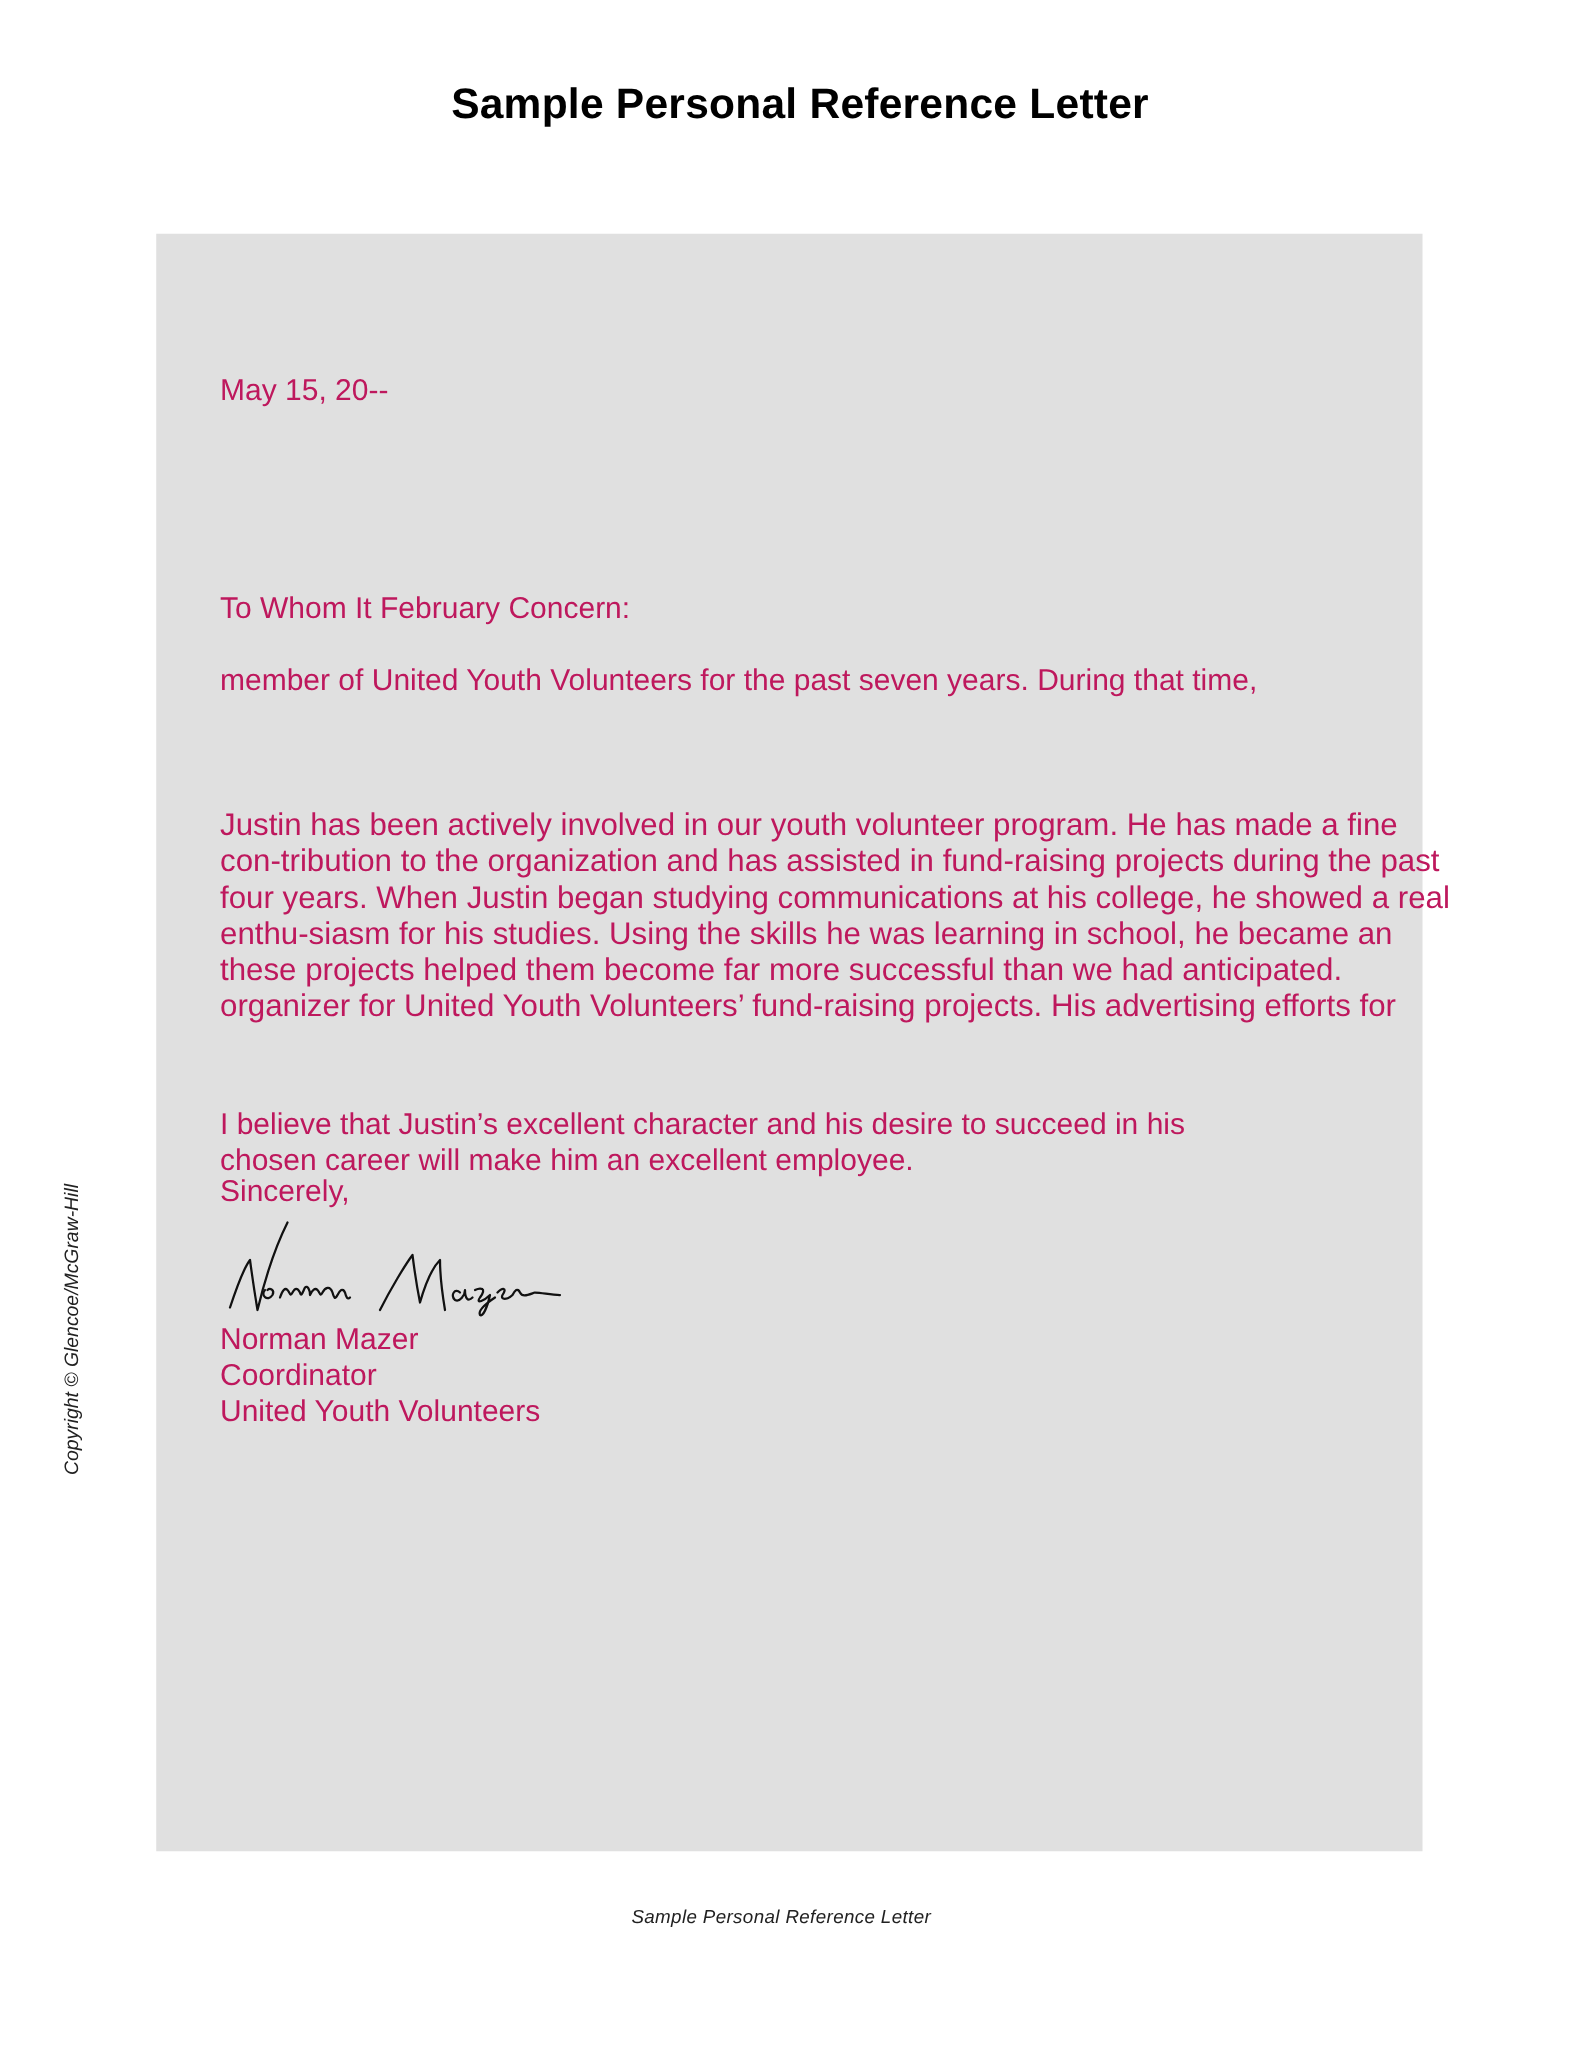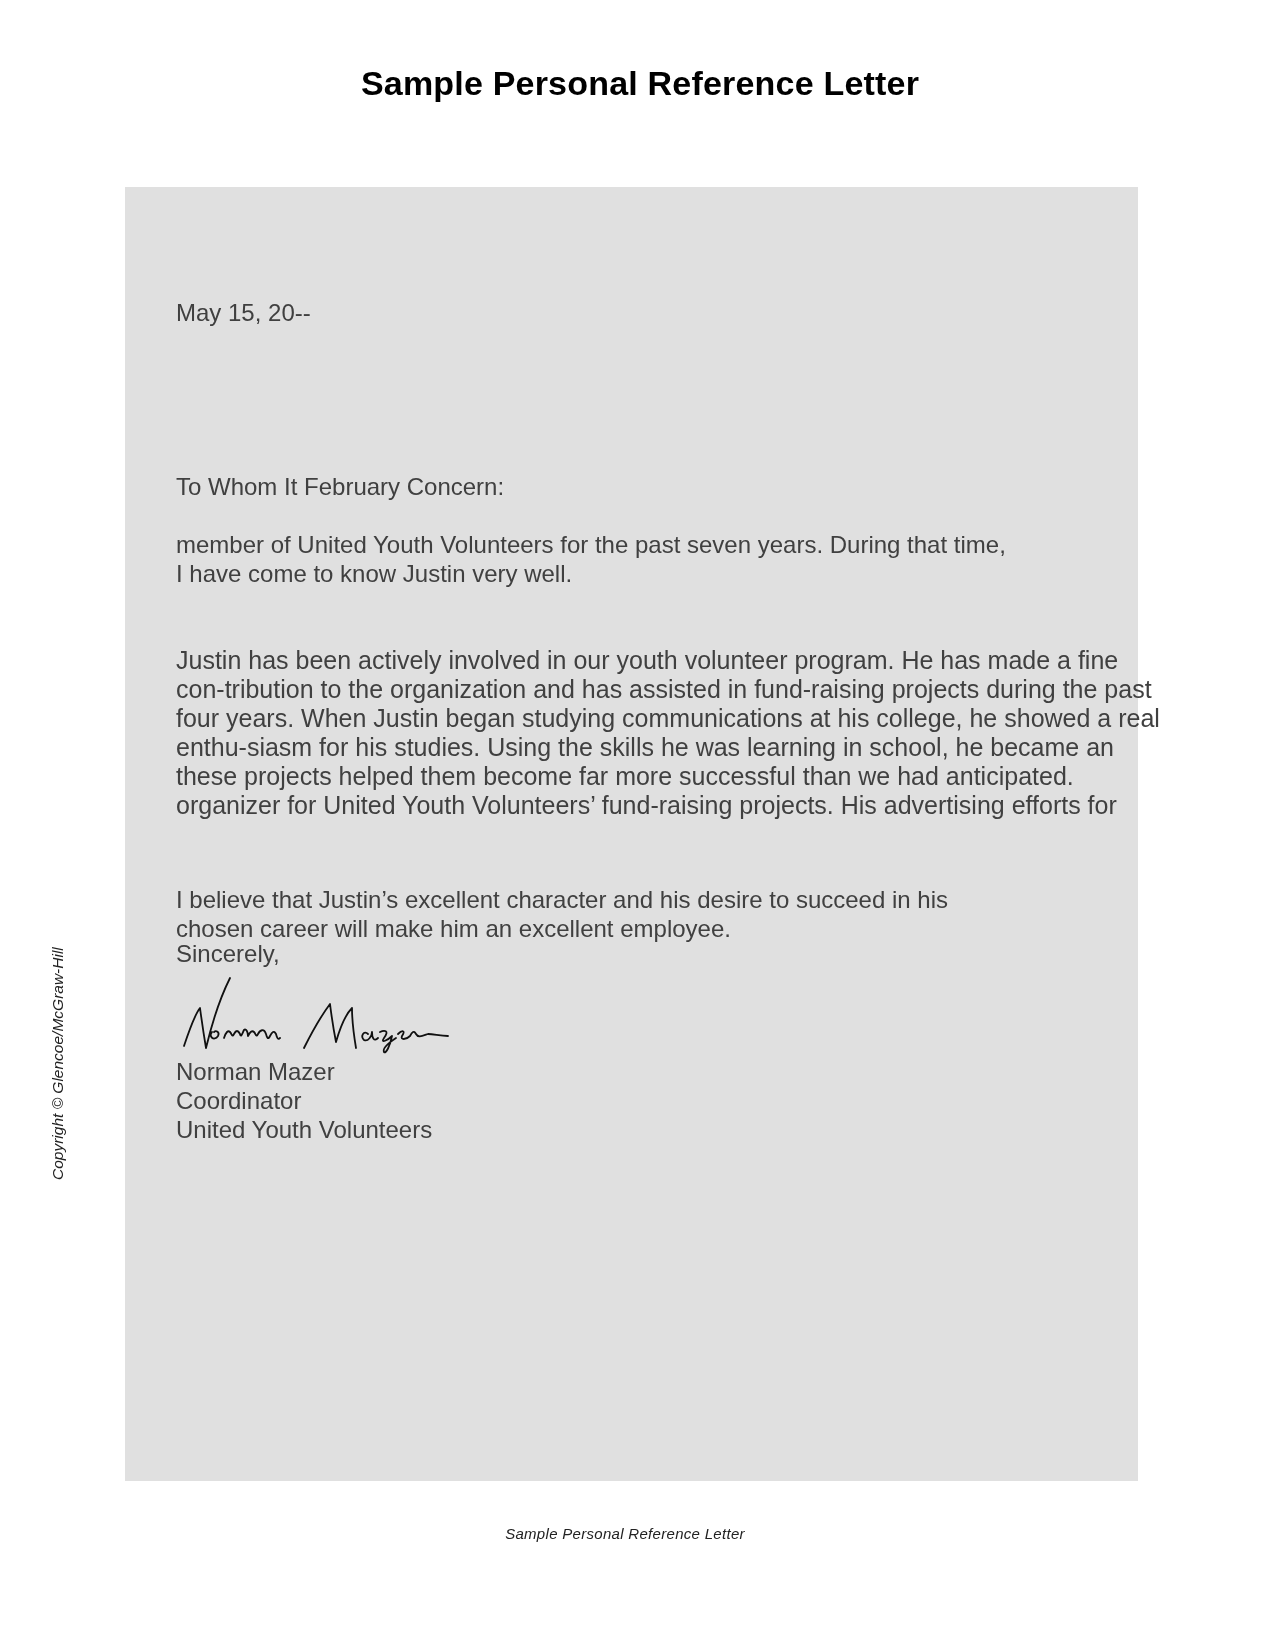--- a/index.html
+++ b/index.html
@@ -10,21 +10,21 @@
   }
   .title {
     position: absolute; left: 0; top: 64px; width: 1280px;
     text-align: center; font-weight: bold; font-size: 34px; letter-spacing: 0.2px;
     color: #000;
   }
   .letter-box {
     position: absolute; left: 125px; top: 187px; width: 1013px; height: 1294px;
     background: #e0e0e0;
   }
-  .txt { position: absolute; left: 176px; white-space: nowrap; color: #404040; }
+  .txt { position: absolute; left: 176px; white-space: nowrap; color: #be185d; }
   .big { font-size: 24px; line-height: 29px; }
   .small { font-size: 25px; line-height: 29px; }
   .date { top: 298px; }
   .salutation { top: 472px; }
   .para1 { top: 530px; width: 882px; white-space: normal; text-align: justify; }
   .para1 span.line { display: block; }
   .para2 { top: 646px; }
   .para3 { top: 851px; margin-top: 34px; }
   .closing { top: 939px; }
   .name-block { top: 1057px; }
@@ -48,21 +48,20 @@
 <div class="title">Sample Personal Reference Letter</div>
 
 <div class="letter-box"></div>
 
 <div class="txt big date">May 15, 20--</div>
 
 <div class="txt big salutation">To Whom It February Concern:</div>
 
 <div class="txt big para1">
   <span class="line">member of United Youth Volunteers for the past seven years. During that time,</span>
-  <span class="line">I have come to know Justin very well.</span>
 </div>
 
 <div class="txt small para2">
   <span class="line">Justin has been actively involved in our youth volunteer program. He has made a fine</span>
   <span class="line">con-tribution to the organization and has assisted in fund-raising projects during the past</span>
   <span class="line">four years. When Justin began studying communications at his college, he showed a real</span>
   <span class="line">enthu-siasm for his studies. Using the skills he was learning in school, he became an</span>
   <span class="line">these projects helped them become far more successful than we had anticipated.</span>
   <span class="line">organizer for United Youth Volunteers’ fund-raising projects. His advertising efforts for</span>
 </div>

